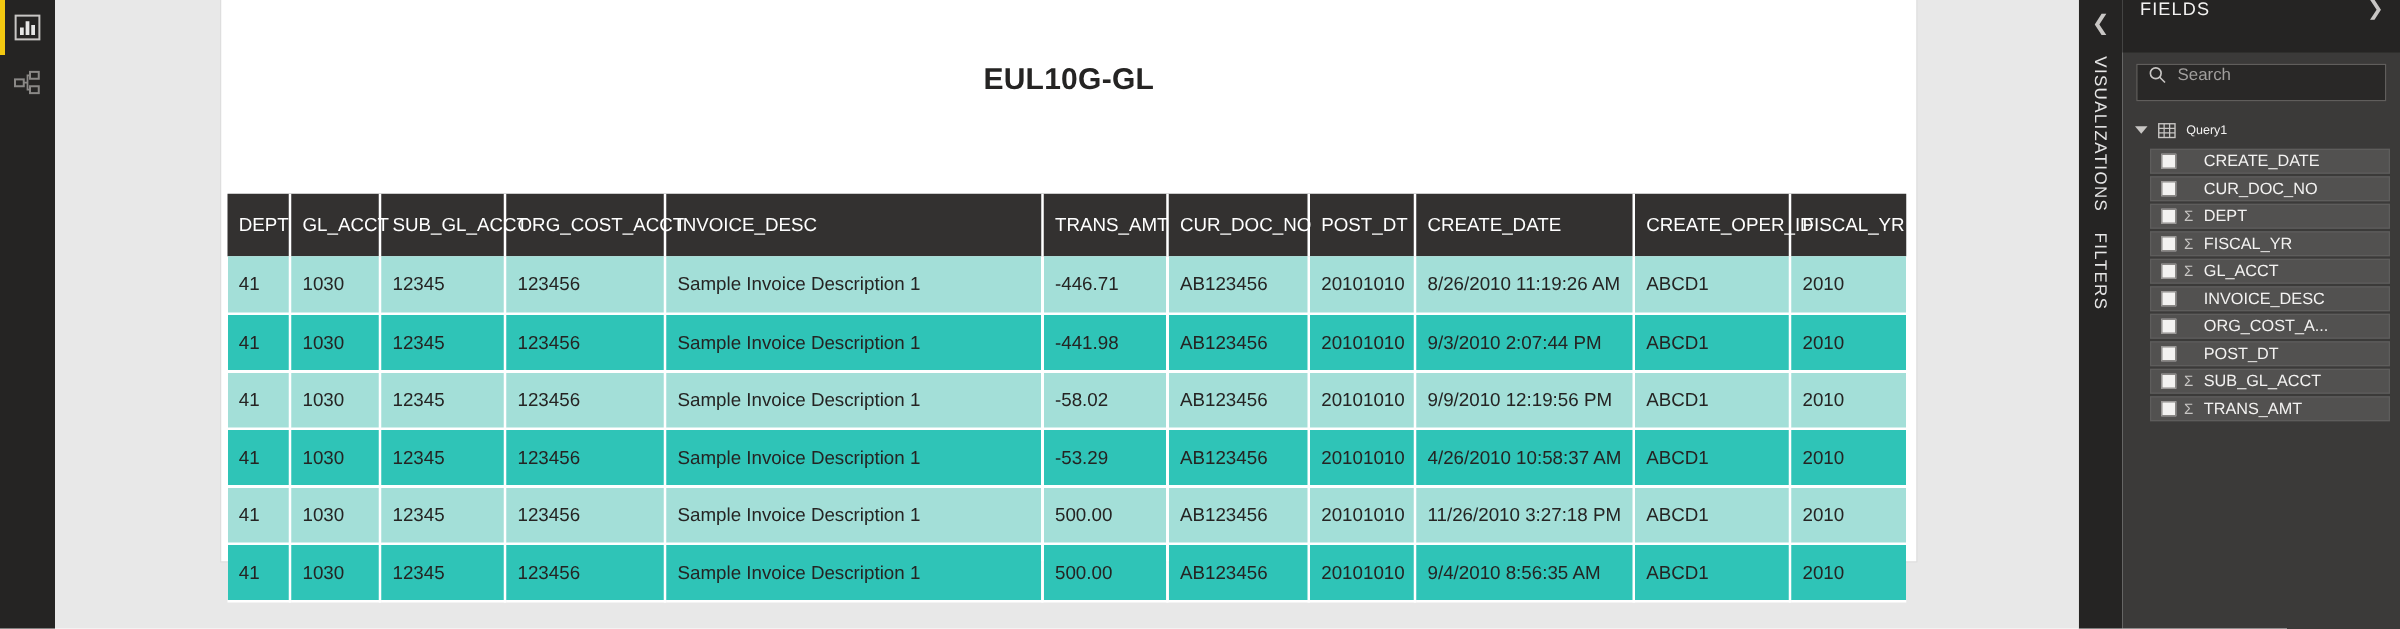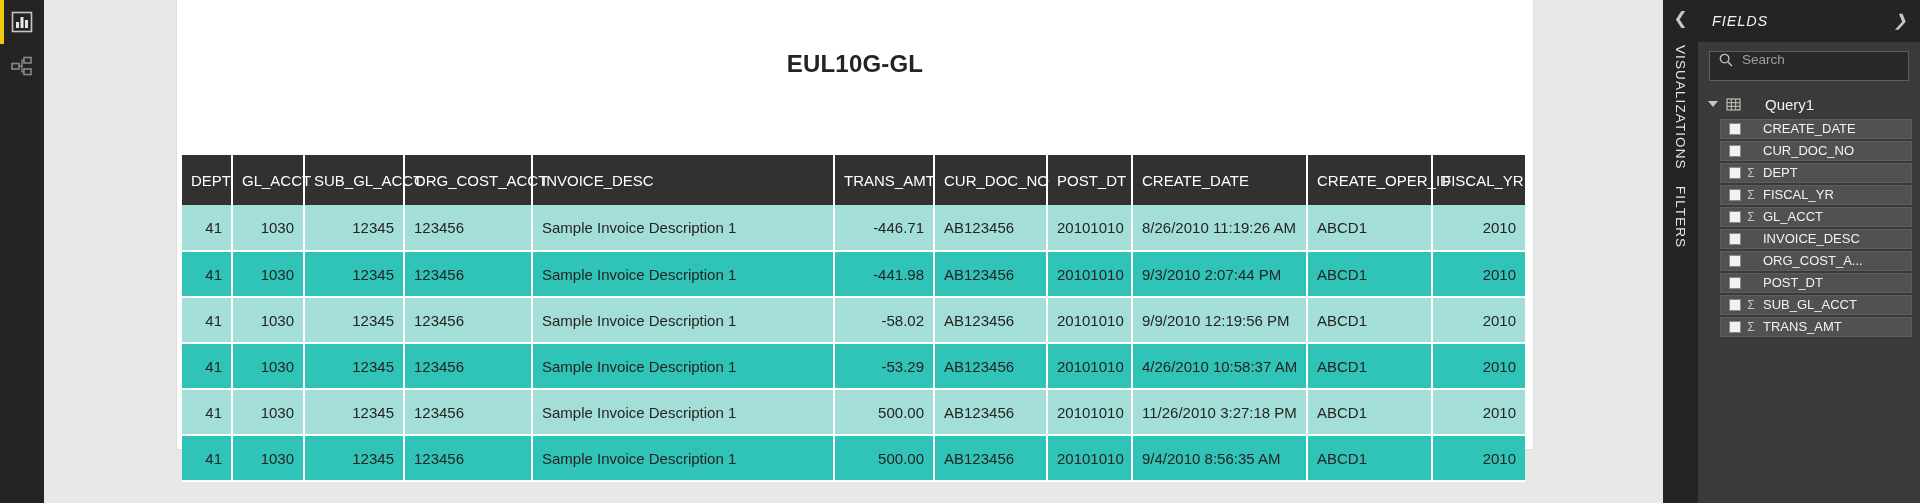--- a/index.html
+++ b/index.html
@@ -84,21 +84,21 @@
     padding: 6px 9px;
     color: #252423;
     font-size: 15px;
     vertical-align: middle;
     border-right: 2px solid #ffffff;
     border-bottom: 2px solid #ffffff;
     white-space: nowrap;
     overflow: hidden;
   }
   table.pbi-table tbody td:last-child { border-right: none; }
-  table.pbi-table tbody td.num { text-align: right; }
+  table.pbi-table tbody td.num { text-align: left; }
   table.pbi-table tbody tr.odd td  { background: #A3DFD8; }
   table.pbi-table tbody tr.even td { background: #2FC4B7; }
 
   
   col.c-dept      { width: 50px; }
   col.c-gl        { width: 72px; }
   col.c-subgl     { width: 100px; }
   col.c-org       { width: 128px; }
   col.c-inv       { width: 302px; }
   col.c-trans     { width: 100px; }
@@ -130,23 +130,22 @@
 
   
   .fields-pane {
     flex: 0 0 222px; width: 222px; height: 503px;
     background: #3B3A39;
     display: flex; flex-direction: column;
   }
   .fields-header {
     height: 42px; flex: 0 0 42px;
     background: #252423;
-    display: flex; align-items: center; justify-content: space-between;
+    display: flex; align-items: flex-start; justify-content: space-between;
     padding: 0 13px 0 14px;
-    font-style: italic;
   }
   .fields-title {
     color: #F3F2F1; font-size: 14.5px; letter-spacing: 0.9px;
   }
   .fields-expand { color: #C8C6C4; font-size: 16px; line-height: 1; user-select: none; }
 
   .search-wrap { padding: 9px 11px 6px 11px; }
   .search-box {
     height: 30px;
     background: #292827;
@@ -169,21 +168,21 @@
     height: 26px; padding-left: 2px;
   }
   .tri {
     width: 0; height: 0;
     border-left: 5px solid transparent;
     border-right: 5px solid transparent;
     border-top: 6px solid #C8C6C4;
     margin-right: 8px;
   }
   .grid-icon { margin-right: 8px; display: block; }
-  .tree-table-name { color: #F3F2F1; font-size: 15px; margin-left: 16px; }
+  .tree-table-name { color: #F3F2F1; font-size: 10px; }
 
   .field-row {
     display: flex; align-items: center;
     height: 20.5px; margin: 1.5px 0 1.5px 14px;
     background: #525150;
     border: 1px solid #5E5D5C;
     padding-left: 8px;
   }
   .chk {
     width: 12px; height: 12px;

